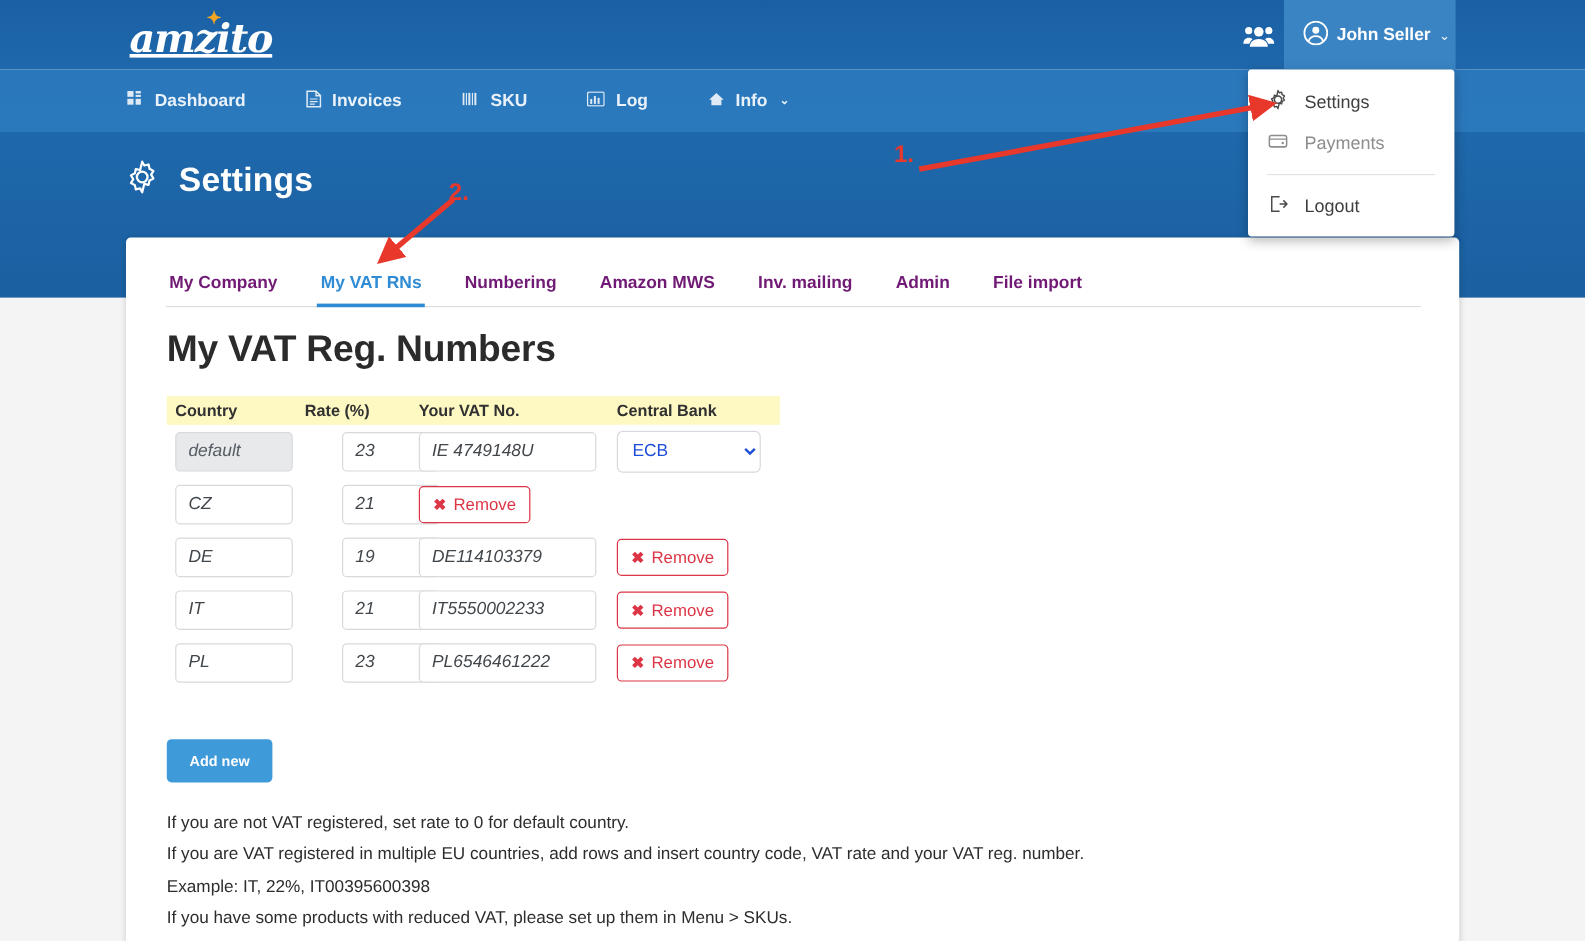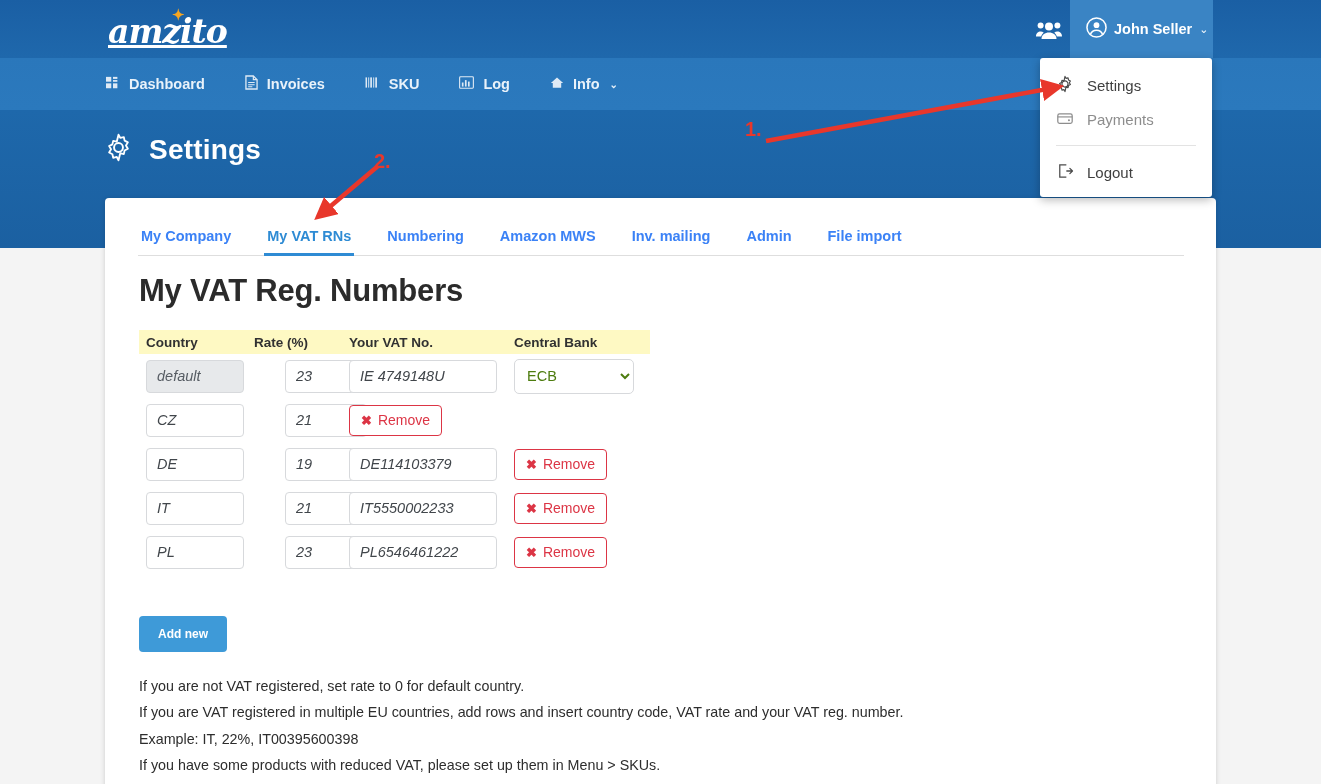--- a/index.html
+++ b/index.html
@@ -71,21 +71,21 @@
   .page-title {
     position: absolute; left: 104px; top: 133px;
     display: flex; align-items: center; gap: 16px;
     color: #fff;
   }
   .page-title .ttl { font-size: 28px; font-weight: 700; letter-spacing: .2px; }
 
   
   .mainnav {
     position: absolute; left: 100px; top: 58px; height: 52px;
-    display: flex; align-items: center; gap: 28px;
+    display: flex; align-items: center; gap: 38px;
   }
   .nav-item {
     display: flex; align-items: center; gap: 9px;
     color: #e9f2fa; font-size: 14.5px; font-weight: 600;
     cursor: pointer; padding: 0 6px;
   }
   .nav-item .caret { font-size: 10px; margin-left: 1px; }
 
   
   .card {
@@ -93,21 +93,21 @@
     background: #fff; border-radius: 4px 4px 0 0;
     box-shadow: 0 1px 5px rgba(0,0,0,.16);
     z-index: 20;
   }
   .tabs {
     position: absolute; left: 33px; top: 22px;
     display: flex; align-items: flex-end; gap: 30px;
     border-bottom: 1px solid #dedede; width: 1046px; height: 36px;
   }
   .tab {
-    font-size: 14.5px; font-weight: 700; color: #3b82f6;
+    font-size: 14.5px; font-weight: 700; color: #701a75;
     padding: 0 3px 9px 3px; cursor: pointer;
     border-bottom: 3px solid transparent; margin-bottom: -1px;
     white-space: nowrap;
   }
   .tab.active { color: #2e8bd4; border-bottom-color: #2e8bd4; }
 
   h1.heading {
     position: absolute; left: 34px; top: 75px; margin: 0;
     font-size: 31px; font-weight: 700; color: #2b2b2b; letter-spacing: -.2px;
   }
@@ -139,21 +139,21 @@
     display: flex; align-items: center;
     background: #e7e9eb; color: #565c63; justify-content: flex-start;
   }
   .w-country { width: 98px; }
   .w-rate { width: 82px; margin-left: 31px; }
   .w-vat { width: 148px; }
 
   select.bank {
     width: 120px; height: 35px;
     border: 1px solid #d7d9dc; border-radius: 5px;
-    font-size: 14.5px; color: #4d7c0f; background: #fff;
+    font-size: 14.5px; color: #1d4ed8; background: #fff;
     padding: 0 8px;
     font-family: "Liberation Sans", sans-serif;
   }
 
   .btn-remove {
     display: inline-flex; align-items: center; gap: 6px;
     height: 31px; padding: 0 11px;
     border: 1px solid #dc3545; border-radius: 4px;
     background: #fff; color: #dc3545;
     font-size: 14px; cursor: pointer;

